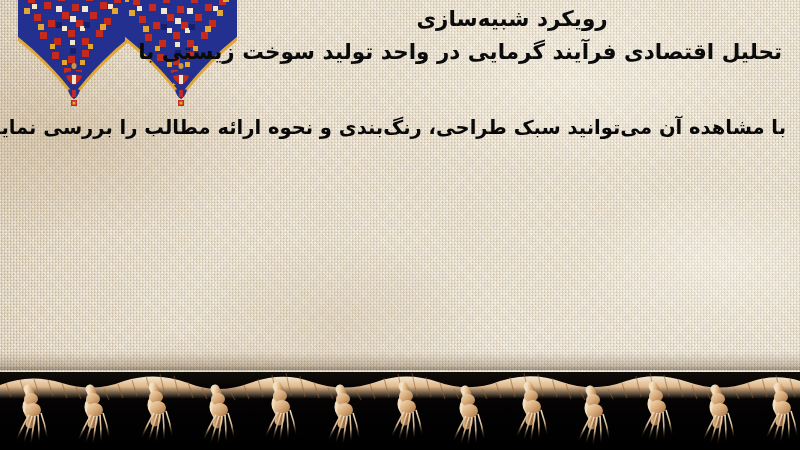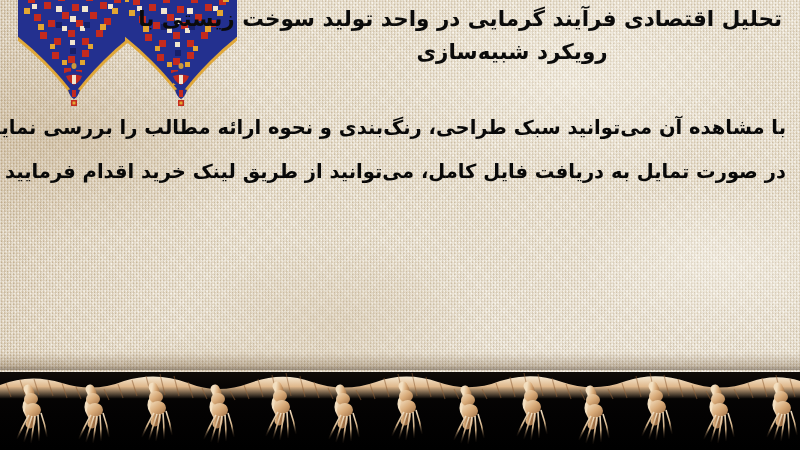--- a/index.html
+++ b/index.html
@@ -341,27 +341,26 @@
         <rect x="54" y="75" width="4" height="9" fill="#f1e6cf"></rect>
         <path d="M50 90 Q56 87 62 90 Q60 97 56 99 Q52 97 50 90 Z" fill="#23308f"></path>
         <rect x="54" y="90" width="4" height="7" fill="#c42a1e"></rect>
         <rect x="53" y="100" width="6" height="6" fill="#c42a1e"></rect>
         <rect x="54.5" y="101.5" width="3" height="3" fill="#e3a631"></rect>
       </g>
     </svg>
   </div>
 
   <div class="title-block">
+    <span class="title-line l2">رویکرد شبیه‌سازی</span>
     <span class="title-line l1">تحلیل اقتصادی فرآیند گرمایی در واحد تولید سوخت زیستی با</span>
-    <span class="title-line l2">رویکرد شبیه‌سازی</span>
   </div>
 
   <div class="body-block">
     <span class="body-line">با مشاهده آن می‌توانید سبک طراحی، رنگ‌بندی و نحوه ارائه مطالب را بررسی نمایید</span>
-    <span class="body-line">در صورت تمایل به دریافت فایل کامل، می‌توانید از طریق لینک خرید اقدام فرمایید</span>
   </div>
 
   <div class="fringe">
     <div class="fringe-shadow"></div>
     <div class="fringe-black"></div>
 
     <div class="tassels">
       <svg viewBox="0 0 800 95" preserveAspectRatio="none" xmlns="http://www.w3.org/2000/svg">
         <defs>
           <linearGradient id="ropeG" x1="0" y1="0" x2="0" y2="1">

